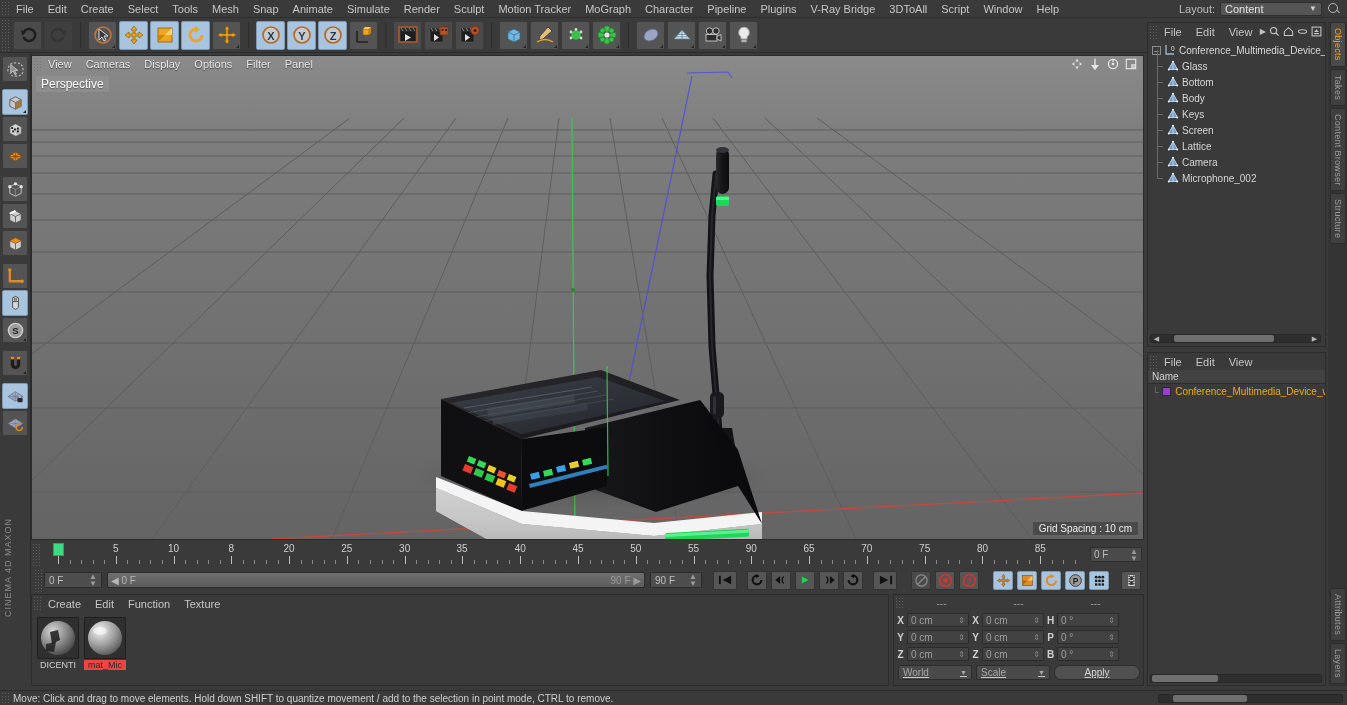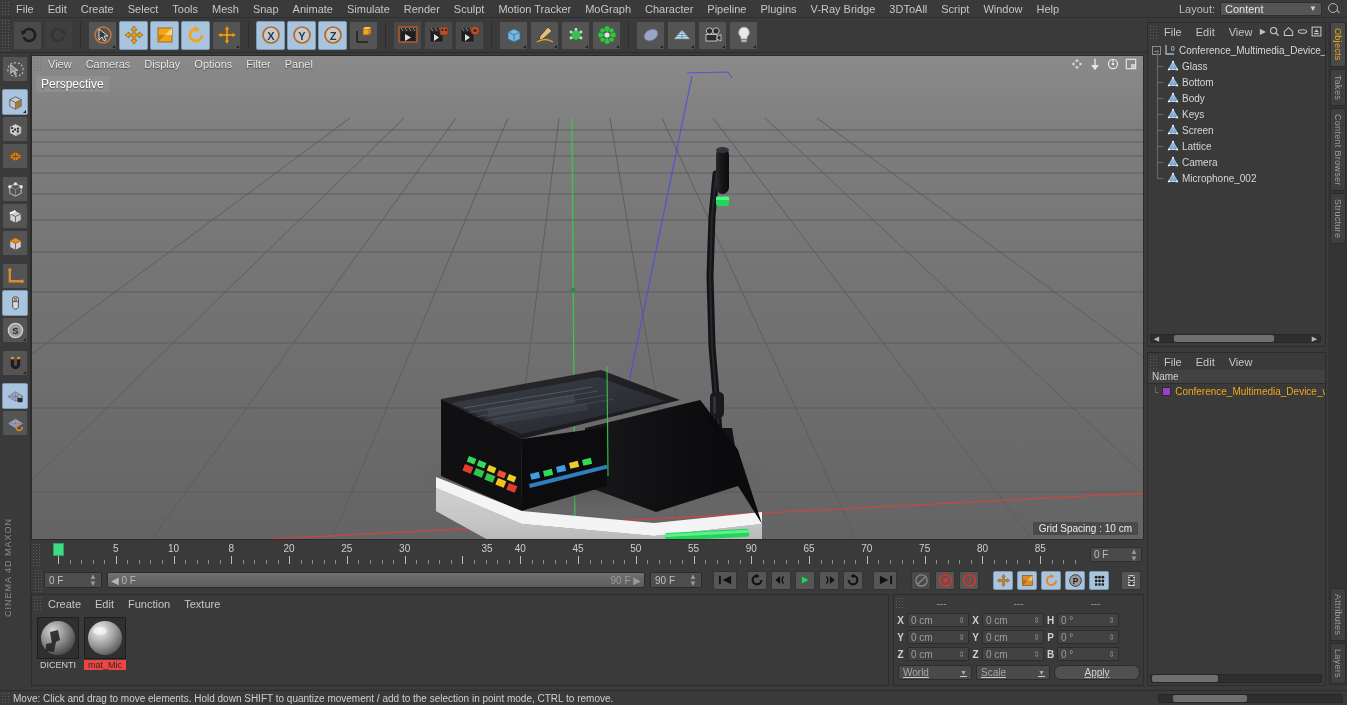--- a/index.html
+++ b/index.html
@@ -915,21 +915,21 @@
         <div class="tick min" style="left: 1011.78px;"></div>
         <div class="tick min" style="left: 1023.33px;"></div>
         <div class="tick min" style="left: 1034.89px;"></div>
         <div class="lbl" style="left: 18px;">0</div>
         <div class="lbl" style="left: 75.7778px;">5</div>
         <div class="lbl" style="left: 133.556px;">10</div>
         <div class="lbl" style="left: 191.333px;">8</div>
         <div class="lbl" style="left: 249.111px;">20</div>
         <div class="lbl" style="left: 306.889px; text-align: center;">25</div>
         <div class="lbl" style="left: 364.667px;">30</div>
-        <div class="lbl" style="left: 447px;">35</div>
+        <div class="lbl" style="left: 422px;">35</div>
         <div class="lbl" style="left: 480.222px;">40</div>
         <div class="lbl" style="left: 538px;">45</div>
         <div class="lbl" style="left: 595.778px;">50</div>
         <div class="lbl" style="left: 653.556px;">55</div>
         <div class="lbl" style="left: 711.333px;">90</div>
         <div class="lbl" style="left: 769.111px;">65</div>
         <div class="lbl" style="left: 826.889px;">70</div>
         <div class="lbl" style="left: 884.667px;">75</div>
         <div class="lbl" style="left: 942.444px;">80</div>
         <div class="lbl" style="left: 1000.22px;">85</div>

